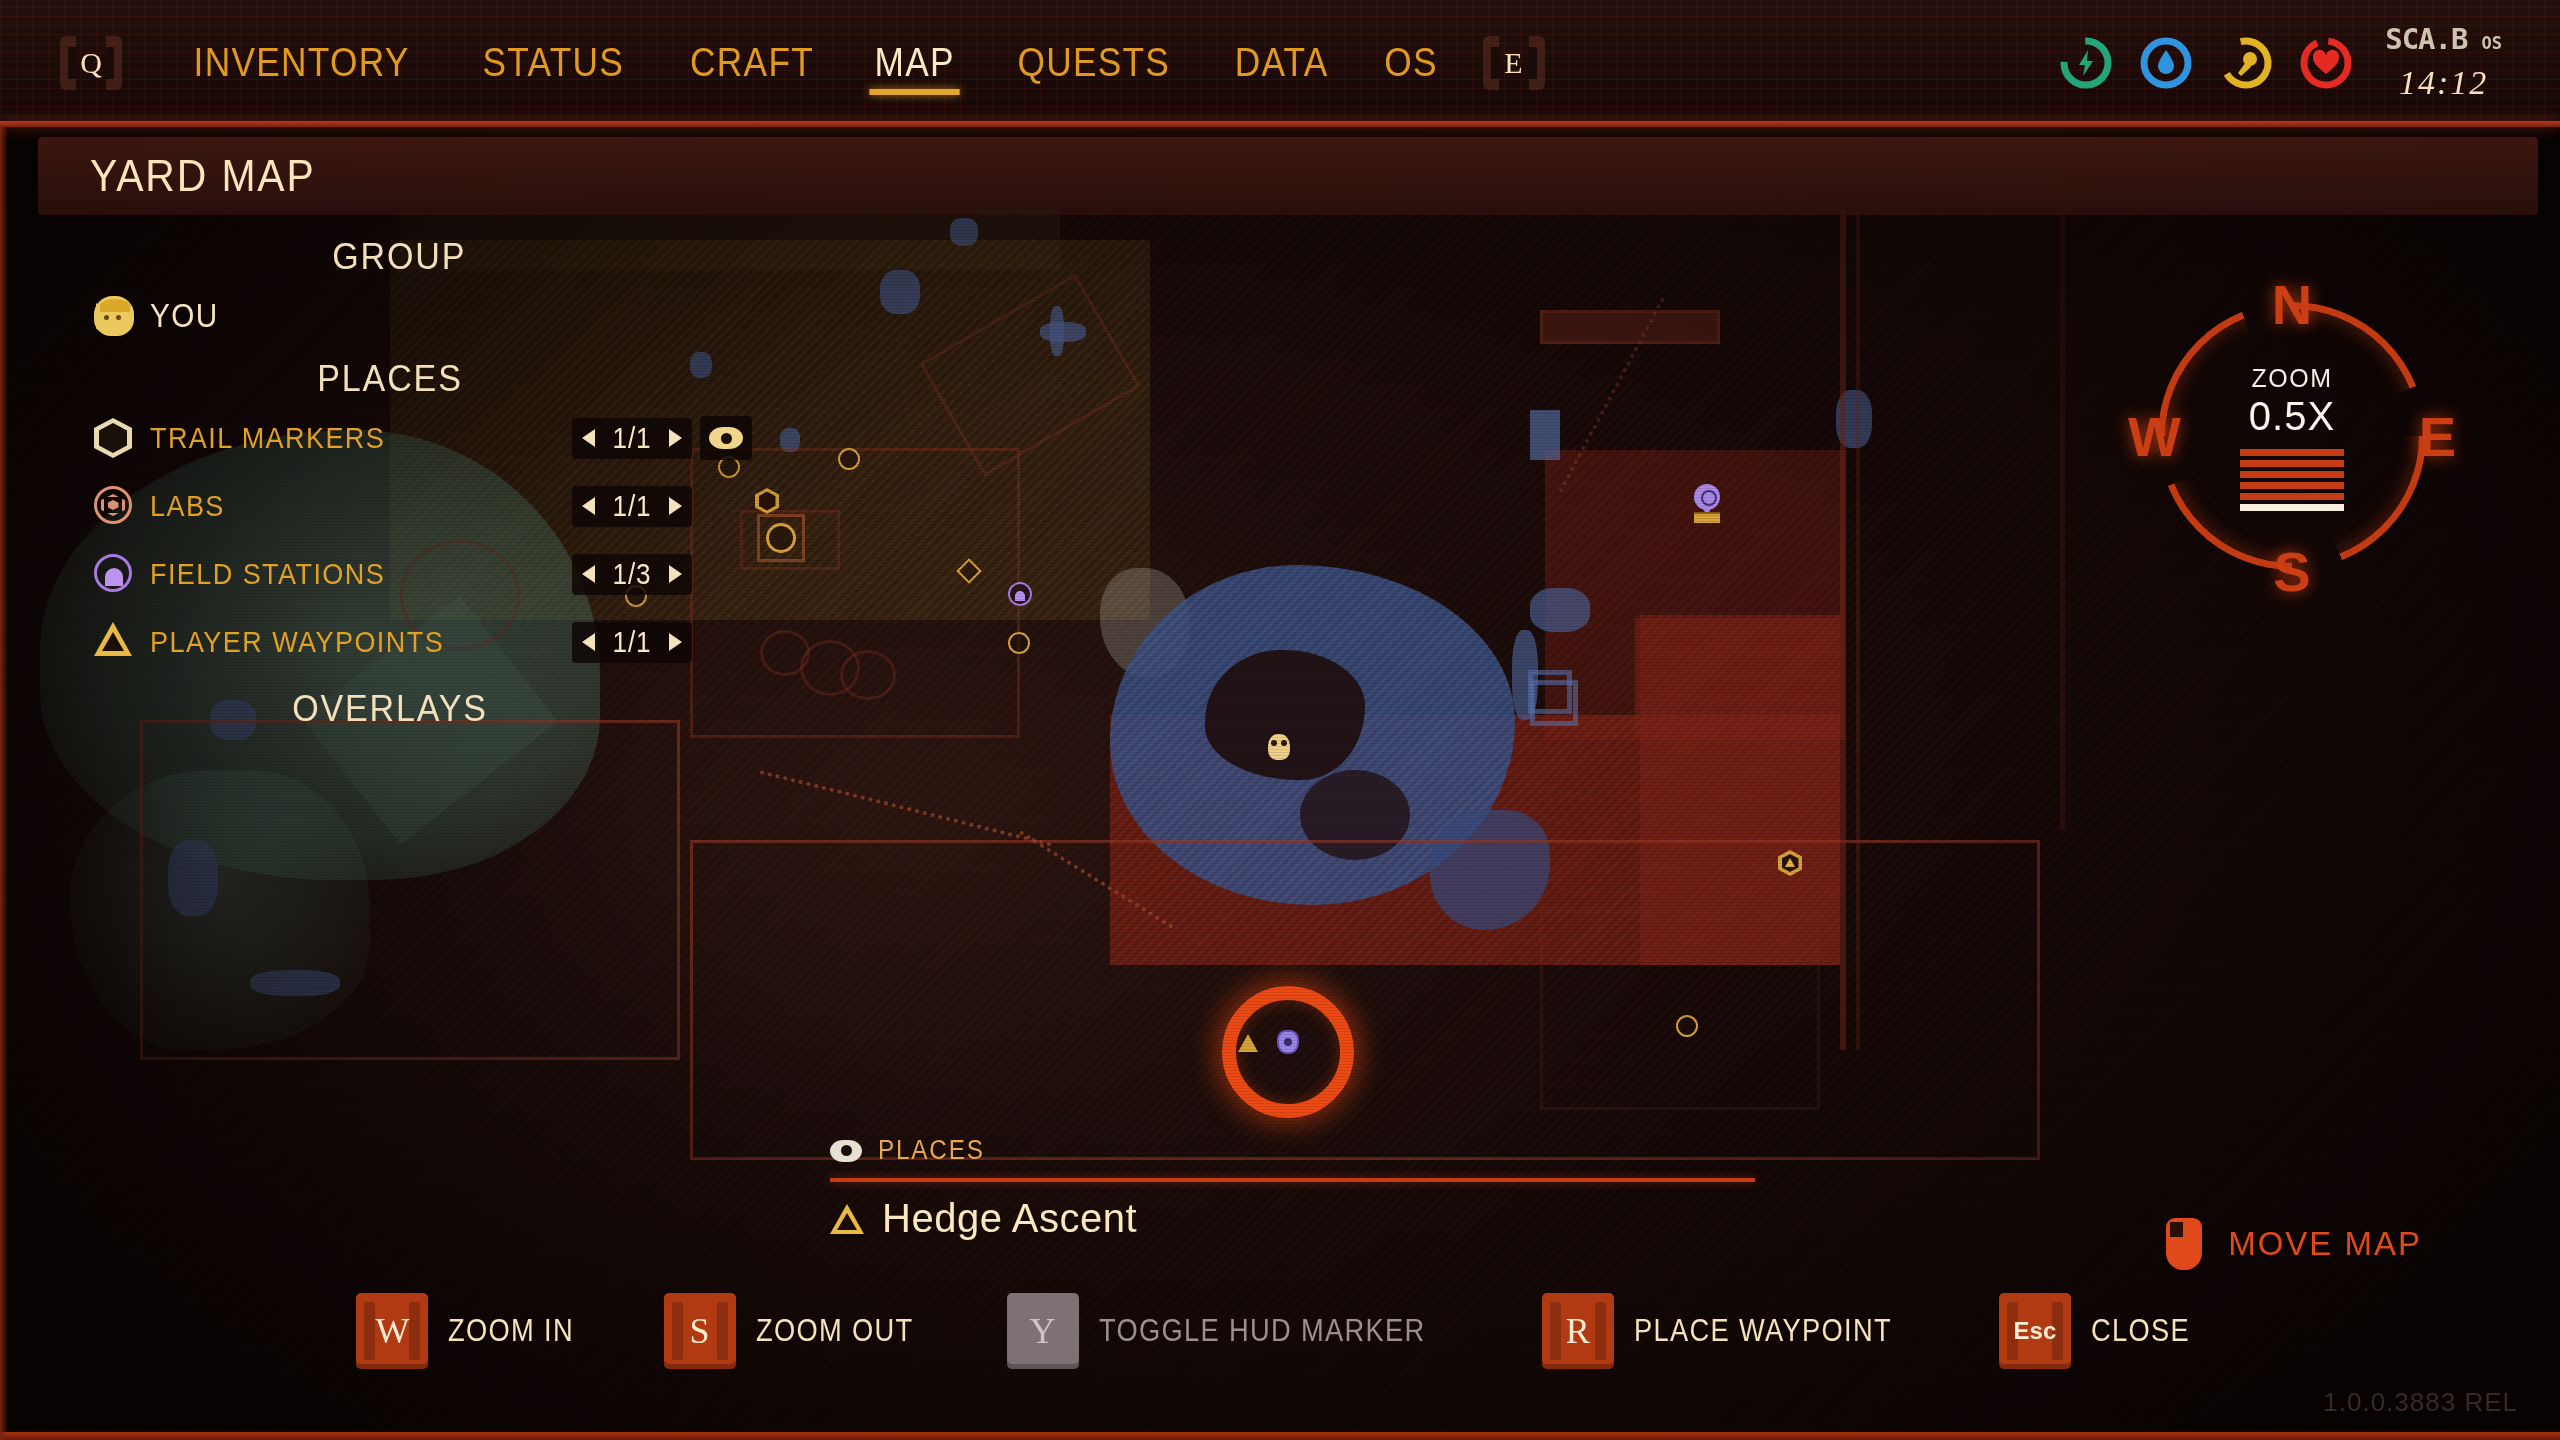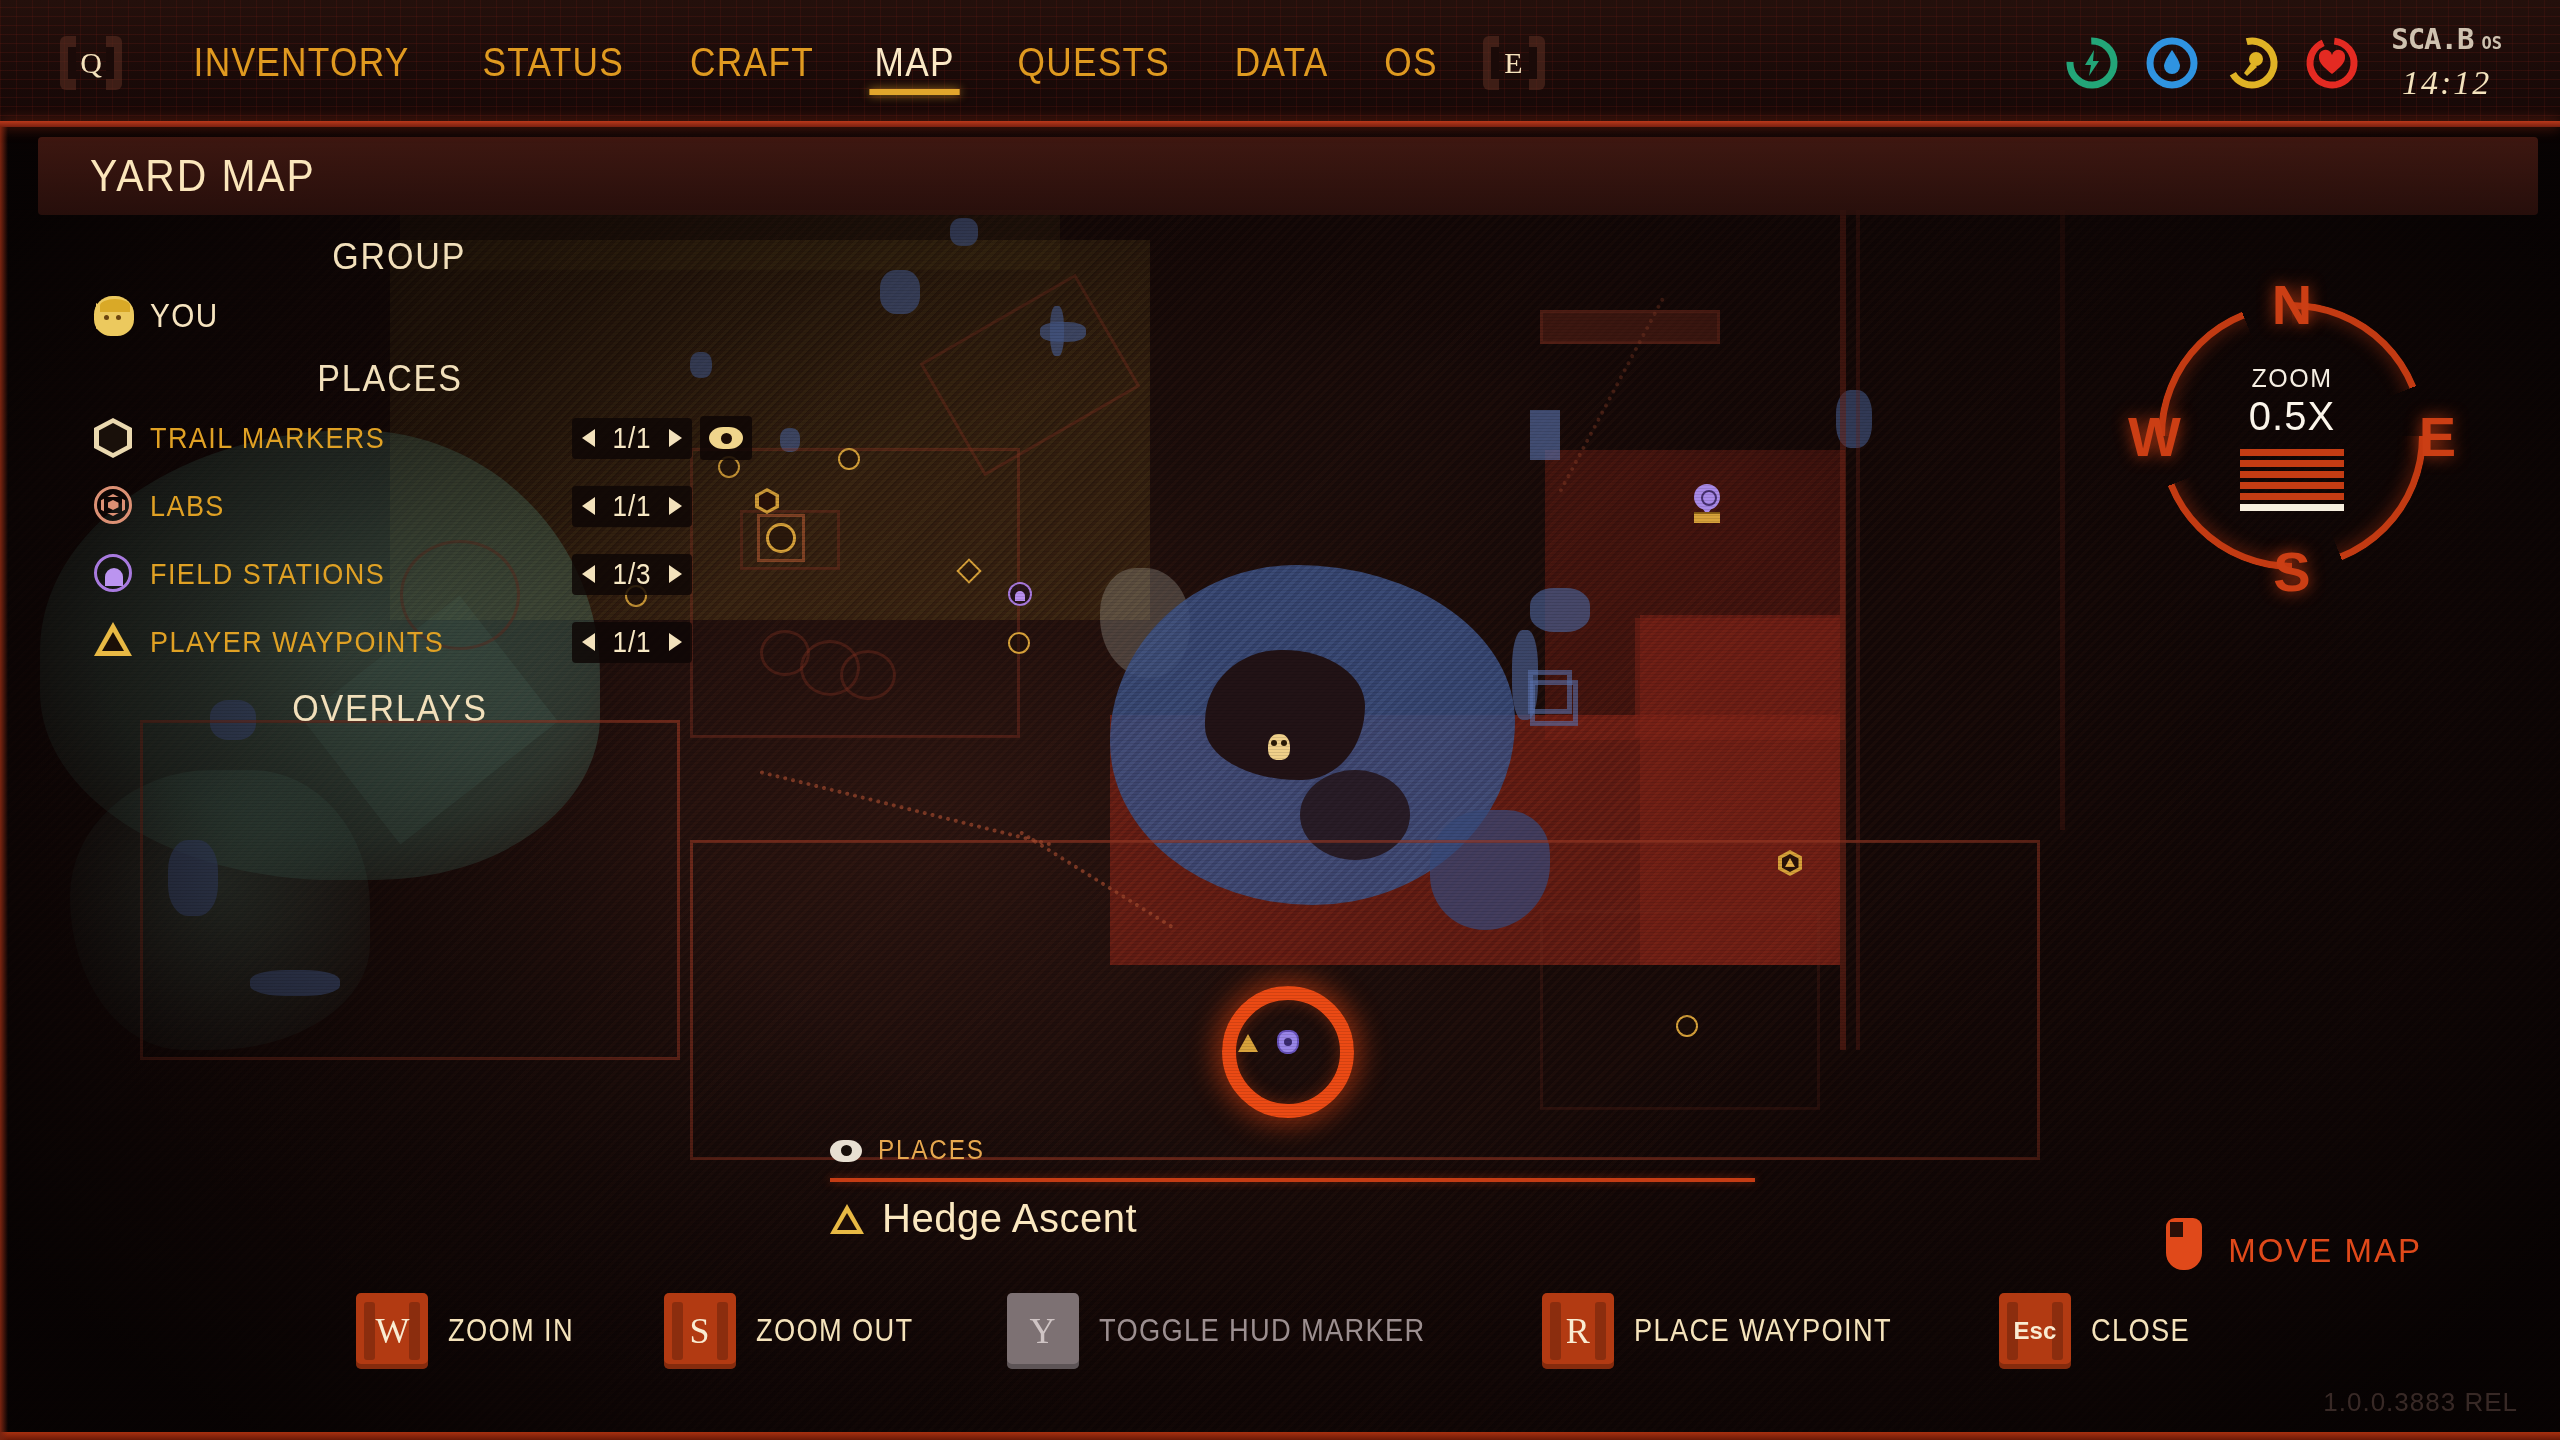--- a/index.html
+++ b/index.html
@@ -265,21 +265,21 @@
     background:#e2a62c; box-shadow:0 0 10px rgba(226,166,44,.7);
   }
 
   .nav-right { margin-left:auto; display:flex; align-items:center; gap:22px; padding-right:58px; }
   .stat-ring { width:58px; height:58px; position:relative; }
   .stat-ring svg { display:block; }
   .clock-block { margin-left:8px; text-align:center; line-height:1; }
   .os-name {
     font-size:29px; color:#cfc2b0; letter-spacing:-1px; font-weight:bold;
     font-family:"DejaVu Sans Mono", monospace;
-    display:flex; align-items:baseline; justify-content:center; gap:8px;
+    display:flex; align-items:baseline; justify-content:center; gap:14px;
   }
   .os-name .suffix { font-size:17px; letter-spacing:0; }
   .clock-time {
     font-size:34px; color:#f4e3bd; margin-top:12px; letter-spacing:2px;
     font-family:"Liberation Serif", serif; font-style:italic;
   }
 
   
   .titlebar {
     position:absolute; left:38px; top:137px; right:22px; height:78px; z-index:35;
@@ -427,21 +427,21 @@
     color:#fbf5ea; font-size:40px; letter-spacing:1px; margin-top:1px;
     font-family:"Liberation Sans", sans-serif;
   }
   .zoom-bars { margin-top:10px; display:flex; flex-direction:column; gap:4px; align-items:center; }
   .zoom-bars .zb { width:104px; height:7px; background:#c43c13; }
   .zoom-bars .zb.on { background:#f7efdf; }
 
   
   .movemap {
     position:absolute; right:138px; top:1218px; z-index:32;
-    display:flex; align-items:flex-end; gap:26px;
+    display:flex; align-items:center; gap:26px;
   }
   .mouse-ico { width:36px; height:52px; position:relative; }
   .mouse-ico .body {
     position:absolute; inset:0; background:#e0491a; border-radius:9px 9px 17px 17px;
   }
   .mouse-ico .btn {
     position:absolute; left:4px; top:4px; width:13px; height:15px; background:#2a0f08;
   }
   .movemap-label {
     color:#e0491a; font-size:33px; letter-spacing:2px;

